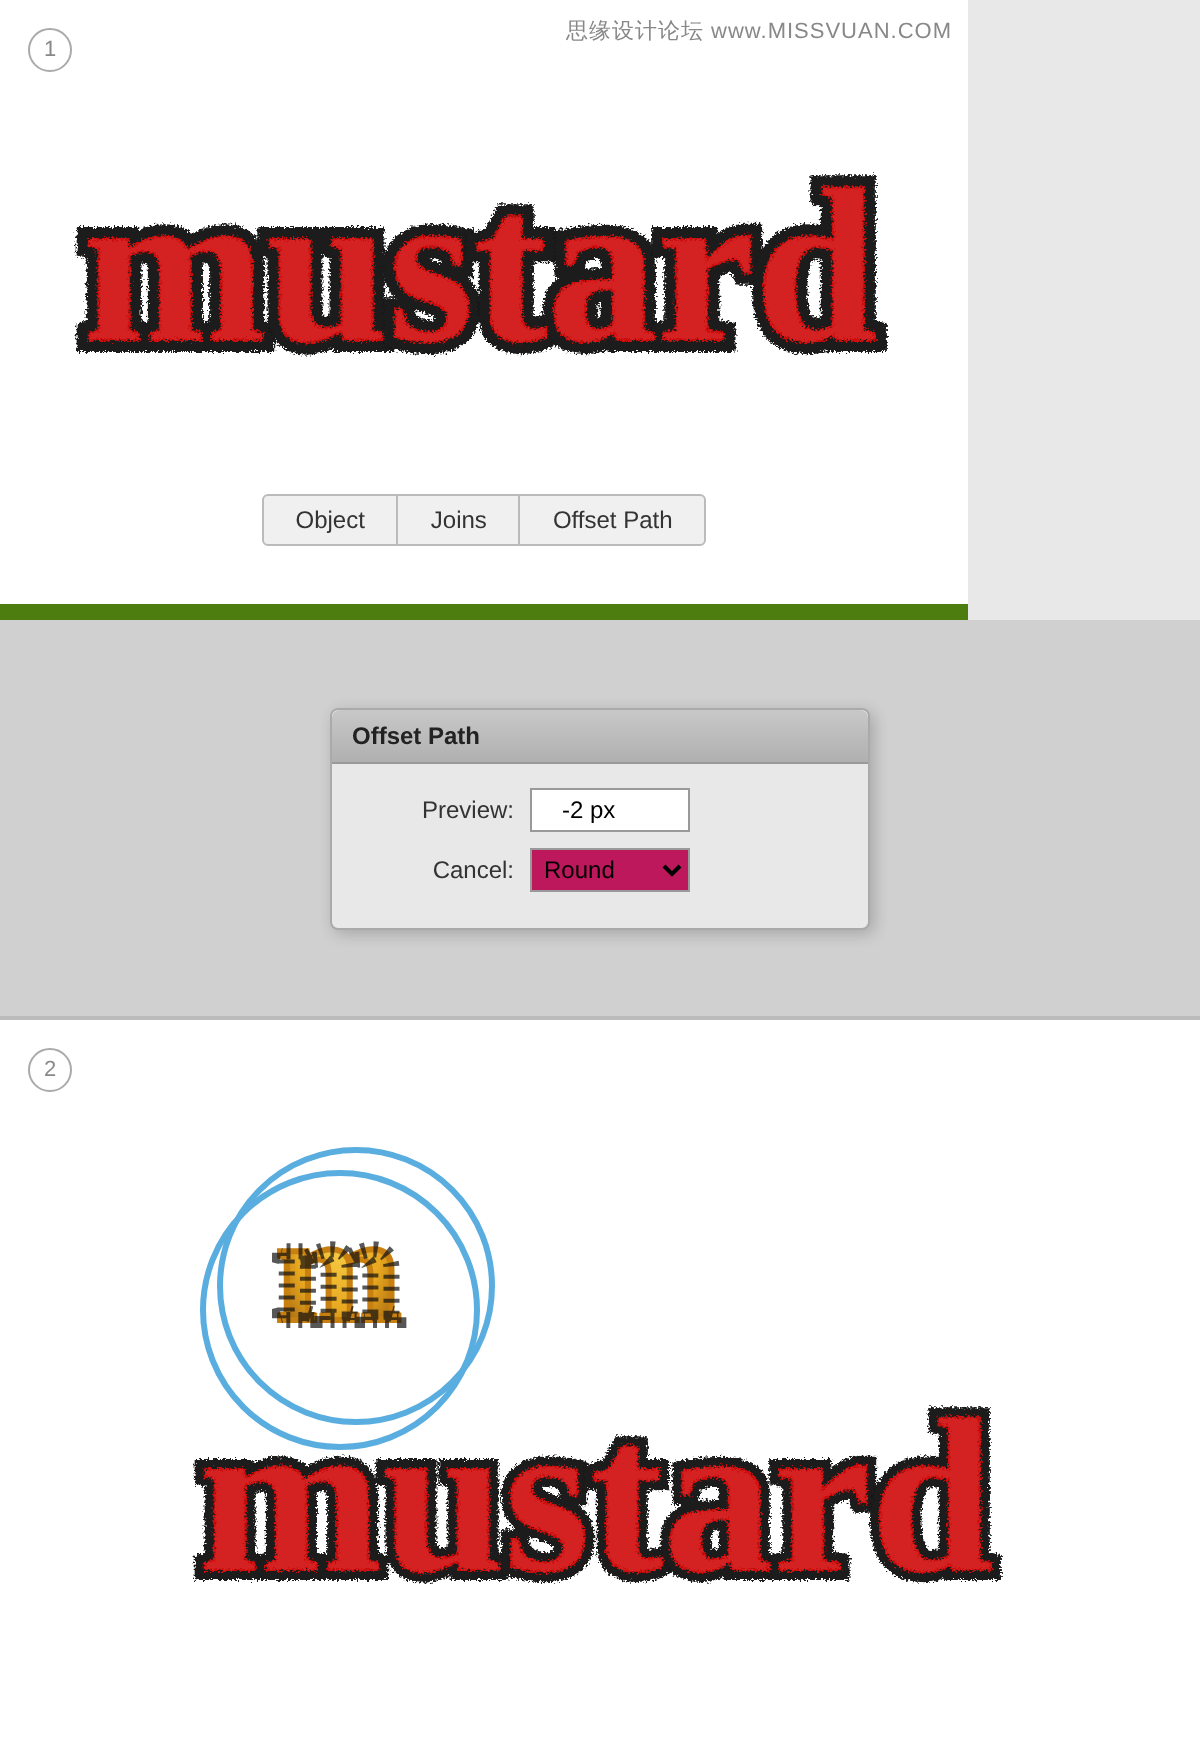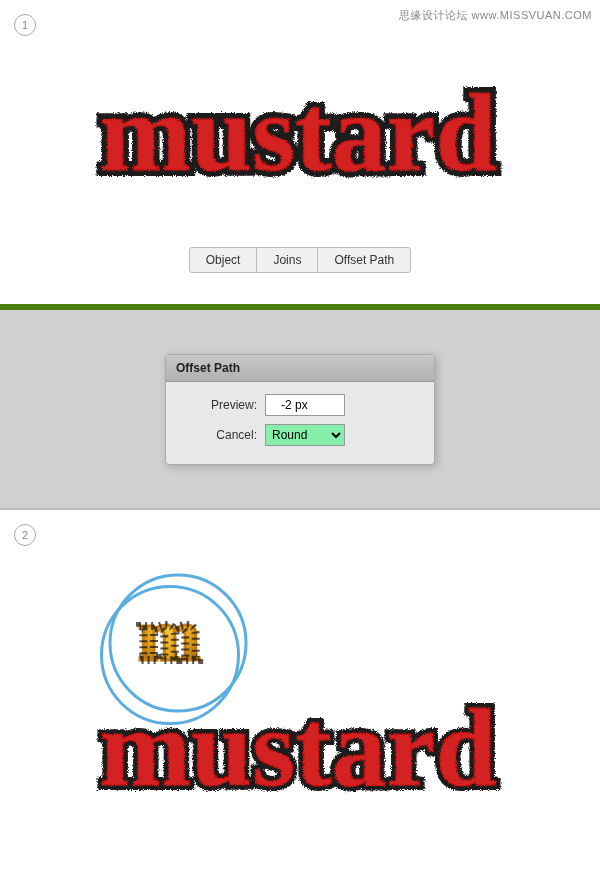--- a/index.html
+++ b/index.html
@@ -17,24 +17,24 @@
       top: 8px;
       right: 8px;
       font-size: 11px;
       color: #888;
       letter-spacing: 0.5px;
     }
 
     
     .section-1 {
       background: #ffffff;
-      width: 600px;
+      width: 484px;
       height: 310px;
       position: relative;
-      border-bottom: 6px solid #4d7c0f;
+      border-bottom: 8px solid #4d7c0f;
     }
 
     .step-badge {
       position: absolute;
       top: 14px;
       left: 14px;
       width: 22px;
       height: 22px;
       border: 1px solid #aaa;
       border-radius: 50%;
@@ -133,21 +133,21 @@
       height: 22px;
     }
 
     .dialog-select-wrap {
       display: flex;
       align-items: center;
     }
 
     .dialog-select {
       border: 1px solid #999;
-      background: #86efac;
+      background: #be185d;
       font-size: 12px;
       height: 22px;
       padding: 0 2px;
       width: 80px;
       cursor: pointer;
     }
 
     .dialog-footer {
       display: flex;
       align-items: center;

